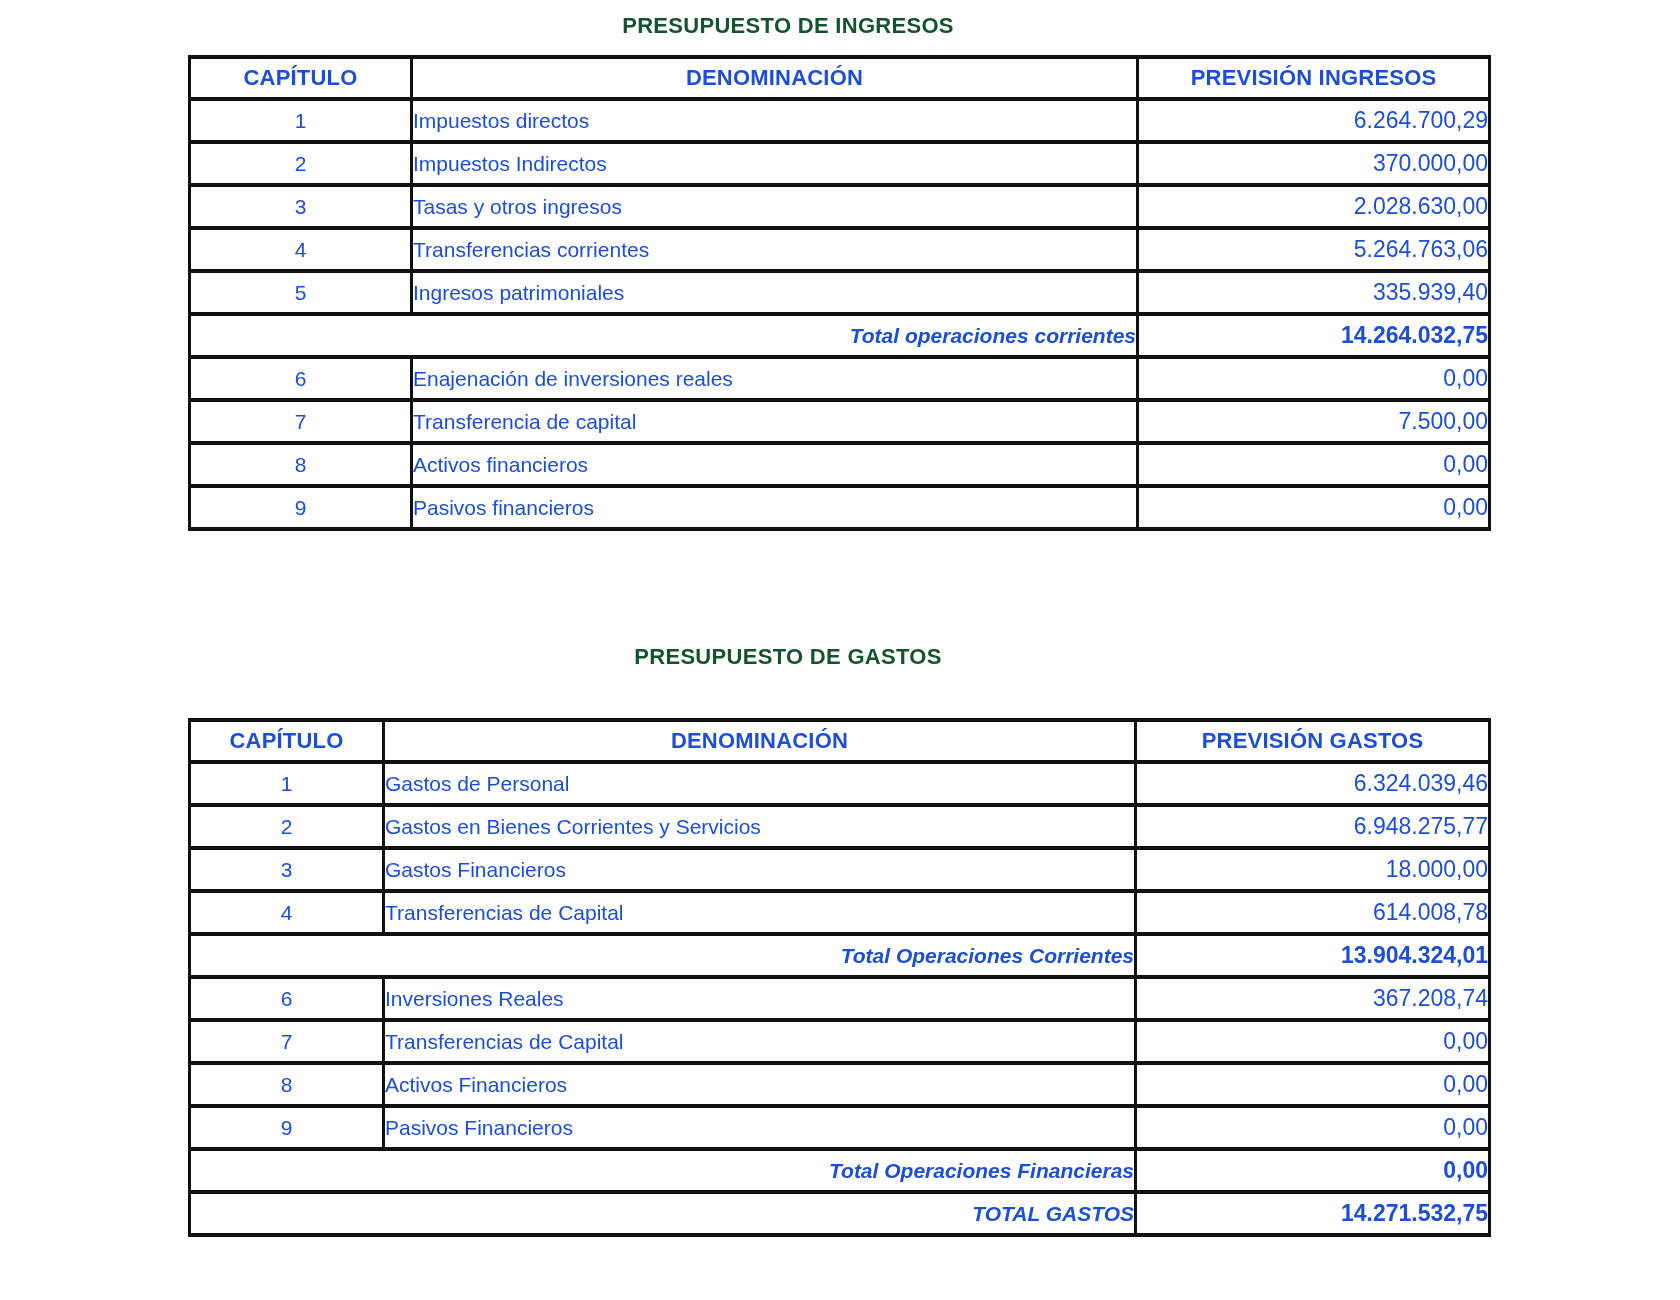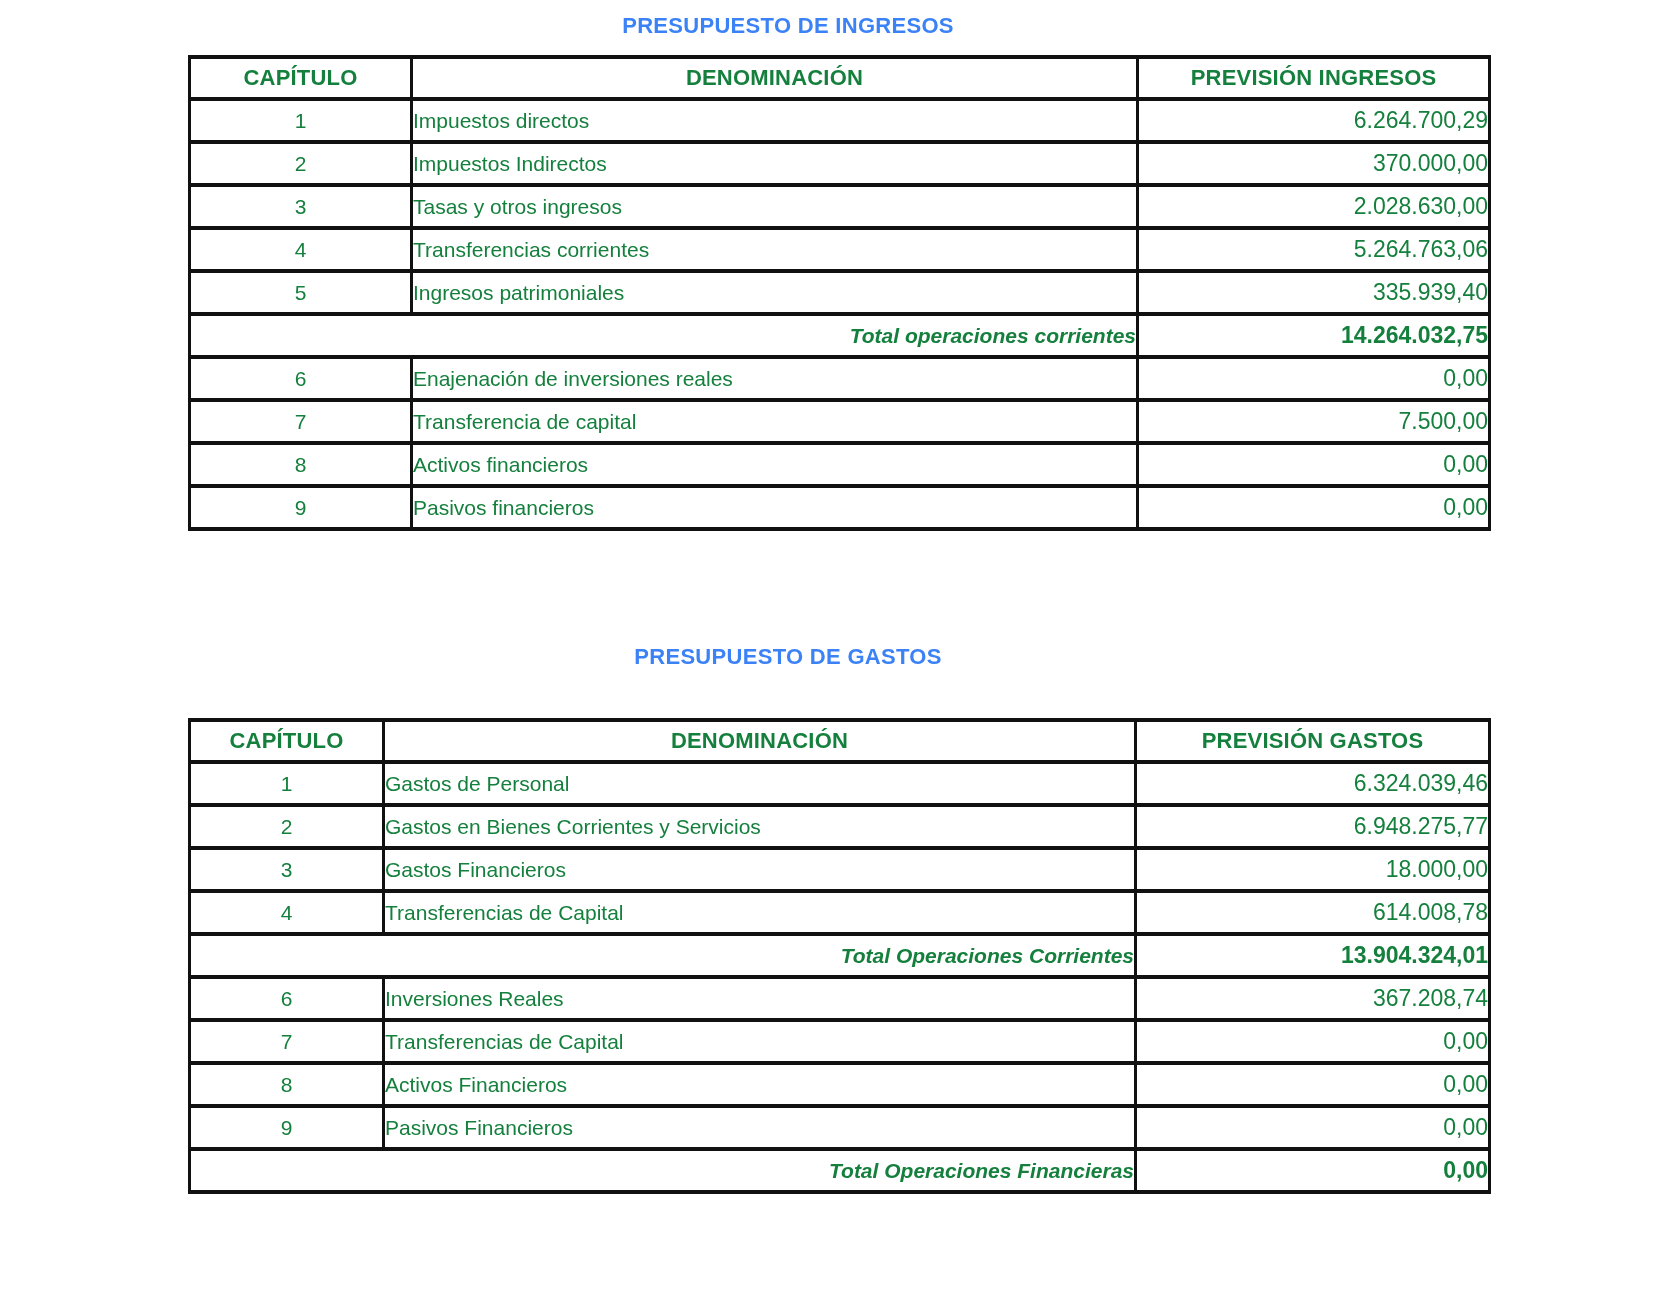--- a/index.html
+++ b/index.html
@@ -16,33 +16,33 @@
     overflow: hidden;
   }
   .doc-title {
     position: absolute;
     left: 188px;
     width: 1200px;
     text-align: center;
     font-size: 22px;
     font-weight: bold;
     letter-spacing: 0.3px;
-    color: #3b82f6;
+    color: #14532d;
     white-space: nowrap;
   }
   #title-ingresos { top: 13px; }
   #title-gastos   { top: 644px; }
 
   table.budget {
     position: absolute;
     left: 188px;
     width: 1300px;
     border-collapse: collapse;
     table-layout: fixed;
-    color: #15803d;
+    color: #1d4ed8;
   }
   #table-ingresos { top: 55px; }
   #table-gastos   { top: 718px; }
 
   table.budget th,
   table.budget td {
     border-left: 3px solid #111111;
     border-right: 3px solid #111111;
     border-top: 4px solid #111111;
     border-bottom: 4px solid #111111;
@@ -206,14 +206,18 @@
   </tr>
   <tr>
     <td class="chapter-cell">9</td>
     <td class="denom-cell">Pasivos Financieros</td>
     <td class="value-cell">0,00</td>
   </tr>
   <tr>
     <td class="sublabel-cell" colspan="2">Total Operaciones Financieras</td>
     <td class="value-cell bold">0,00</td>
   </tr>
+  <tr>
+    <td class="sublabel-cell" colspan="2">TOTAL GASTOS</td>
+    <td class="value-cell bold">14.271.532,75</td>
+  </tr>
 </tbody>
   </table>
 
 </body></html>

